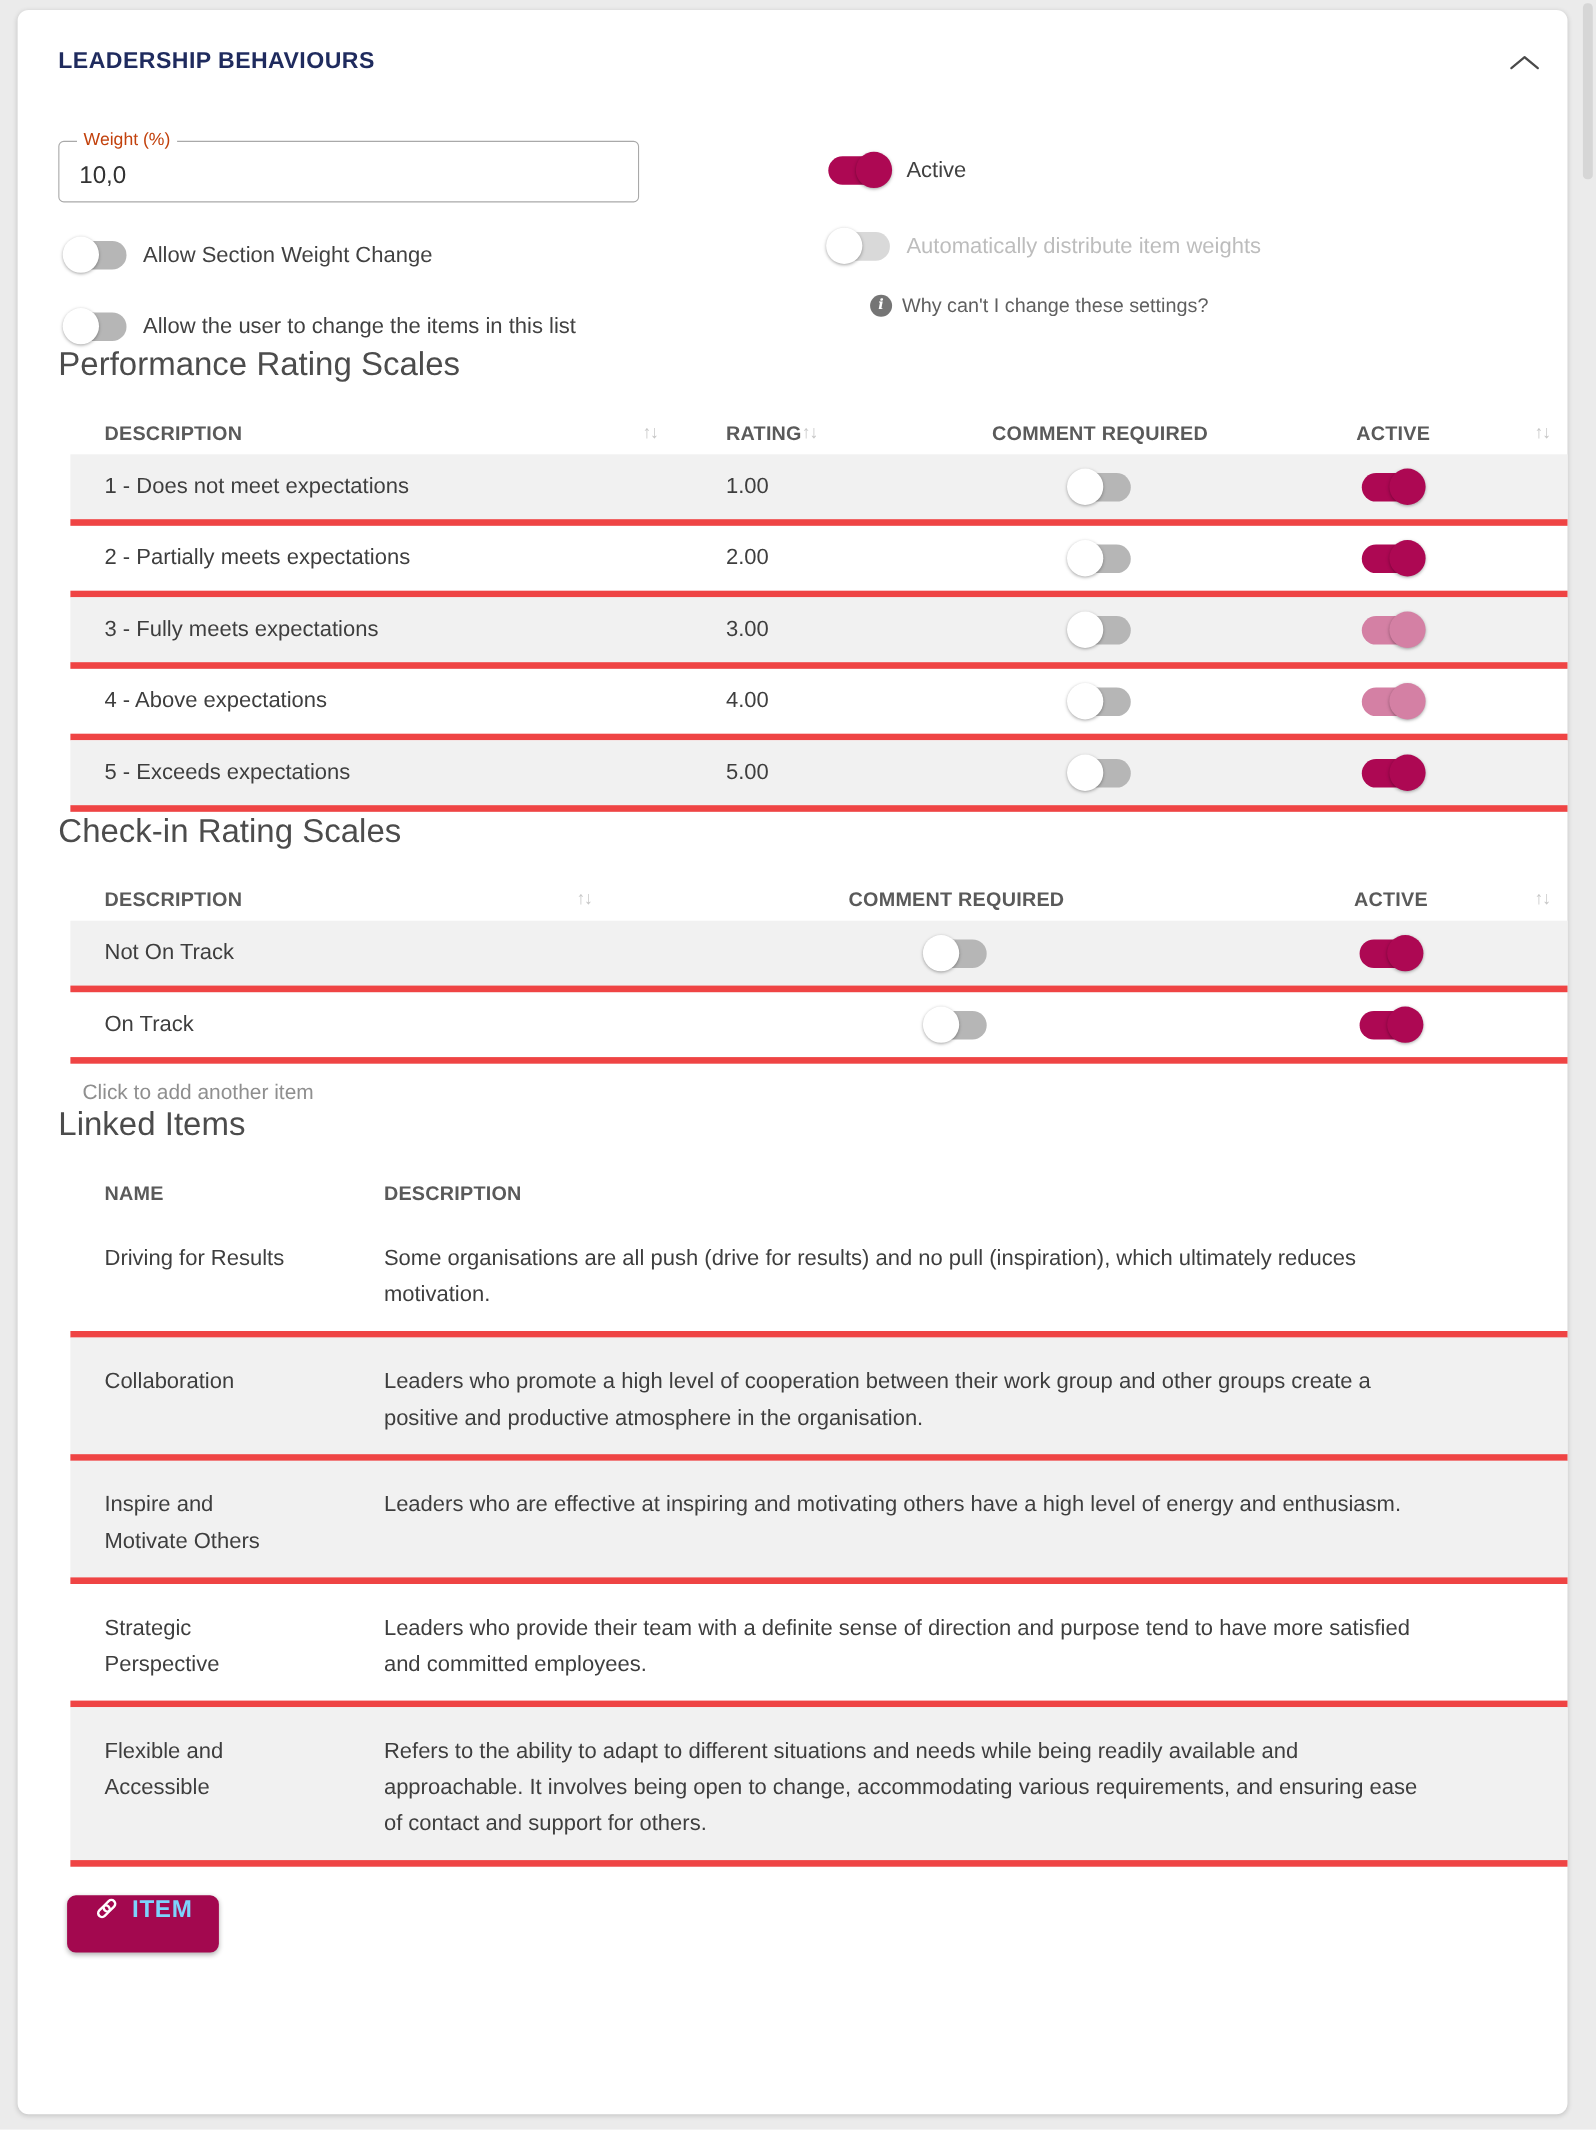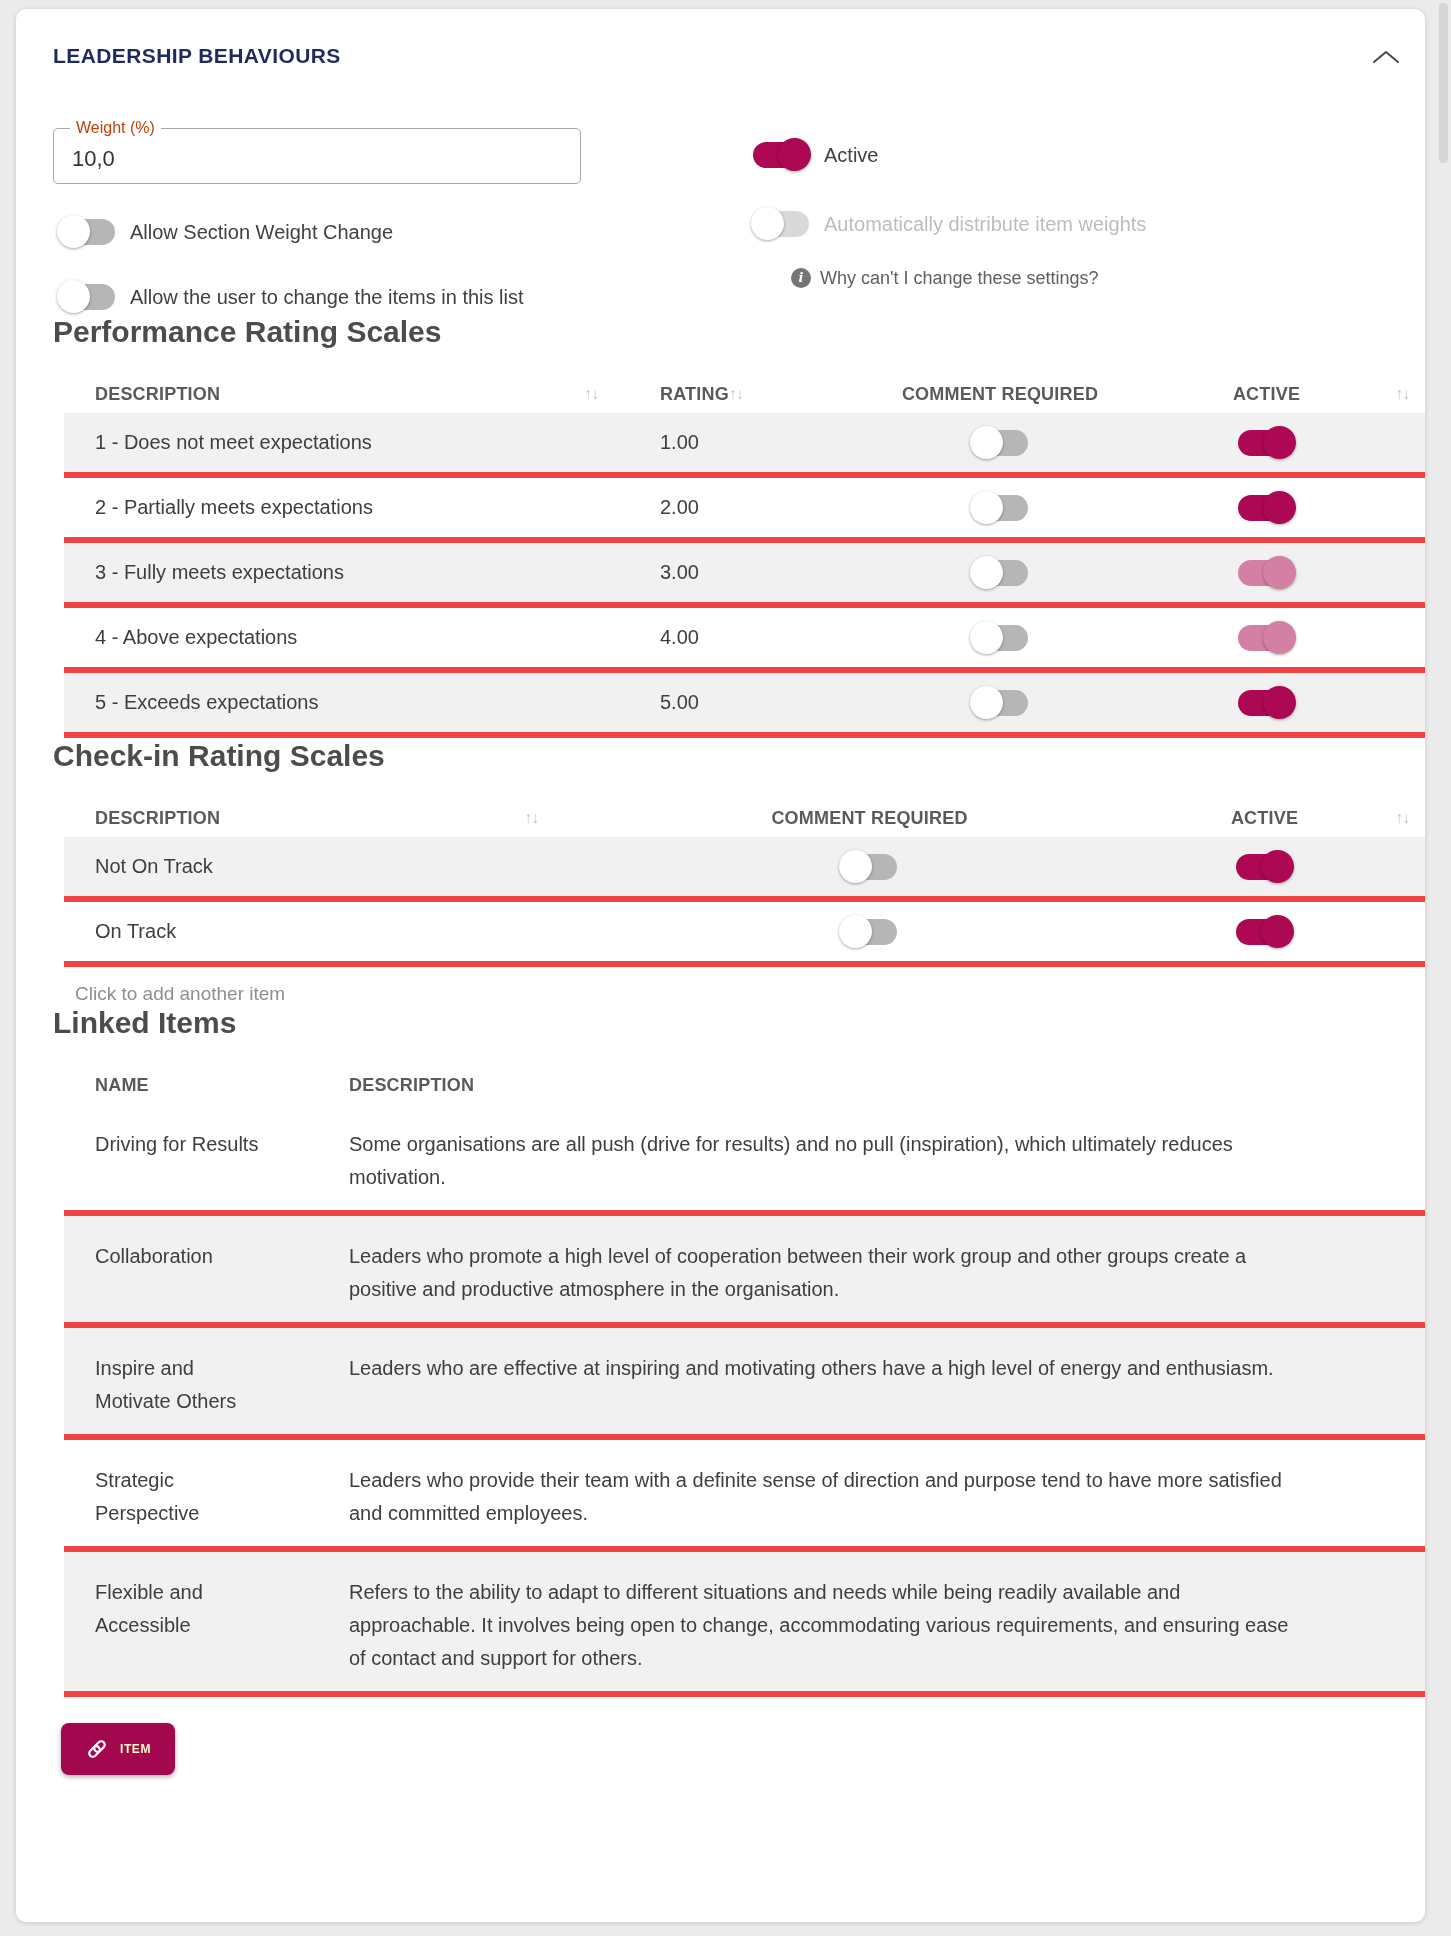--- a/index.html
+++ b/index.html
@@ -47,21 +47,21 @@
   .switch .track{position:absolute;left:0;top:4px;width:56px;height:26px;border-radius:13px;background:#b6b6b6}
   .switch.dim .track{background:#d9d9d9}
   .switch .thumb{position:absolute;top:0;left:-2px;width:33px;height:33px;border-radius:50%;background:#fff;
     box-shadow:0 1px 3px rgba(0,0,0,.35)}
   .switch.on .track{background:var(--accent)}
   .switch.on .thumb{left:25px;background:var(--accent)}
   .switch.on.light .track{background:var(--accent-light)}
   .switch.on.light .thumb{background:var(--accent-light)}
   
   .section{padding-left:37px}
-  .section h2{margin:0;font-size:30px;font-weight:bold;color:#4c4c4c;line-height:35px}
+  .section h2{margin:0;font-size:30px;font-weight:normal;color:#4c4c4c;line-height:35px}
   .h-perf{margin-top:78px}
   .h-checkin{margin-top:58px}
   .h-linked{margin-top:82px}
   .table{margin-left:11px;position:relative}
   .thead{display:grid;align-items:center;height:38px;margin-top:26px;position:relative;
     font-size:18px;font-weight:bold;color:#5a5a5a;letter-spacing:.2px}
   .thead .hcell{display:flex;align-items:center}
   .sort{font-size:16px;color:#c8c8c8;letter-spacing:-1px;cursor:pointer;font-weight:normal}
   .sort.abs{position:absolute;right:16px;top:10px}
   .trow{display:grid;align-items:center;border-bottom:6px solid #ef4444;font-size:20px;color:#3e3e3e}
@@ -83,23 +83,23 @@
   .cols-checkin .shift-active{transform:translateX(38px)}
   .add-item{margin:16px 0 0 22px;font-size:19px;color:#8f8f8f;cursor:pointer}
   
   .linked-table .trow{padding:16px 0;min-height:98px;align-items:flex-start}
   .cell.name{padding-left:31px;white-space:pre-line;line-height:33px;padding-top:8px}
   .cell.ldesc{padding-left:35px;padding-right:130px;line-height:33px;padding-top:8px}
   .hcell.name{padding-left:31px}
   .hcell.ldesc{padding-left:35px}
   
   .footer{margin:26px 0 0 45px}
-  .item-btn{display:inline-flex;align-items:center;gap:11px;height:52px;padding:0 24px;
-    background:var(--btn);color:#fef9c3;border:none;border-radius:8px;cursor:pointer;
-    font-family:inherit;font-size:12px;font-weight:bold;letter-spacing:.6px;
+  .item-btn{display:inline-flex;align-items:flex-start;gap:11px;height:52px;padding:0 24px;
+    background:var(--btn);color:#7dd3fc;border:none;border-radius:8px;cursor:pointer;
+    font-family:inherit;font-size:22px;font-weight:bold;letter-spacing:.6px;
     box-shadow:0 2px 5px rgba(0,0,0,.3)}
 </style>
 </head>
 <body>
 
 <div class="card">
 
   <div class="card-head">
     <h1>LEADERSHIP BEHAVIOURS</h1>
     <button class="collapse-btn">

